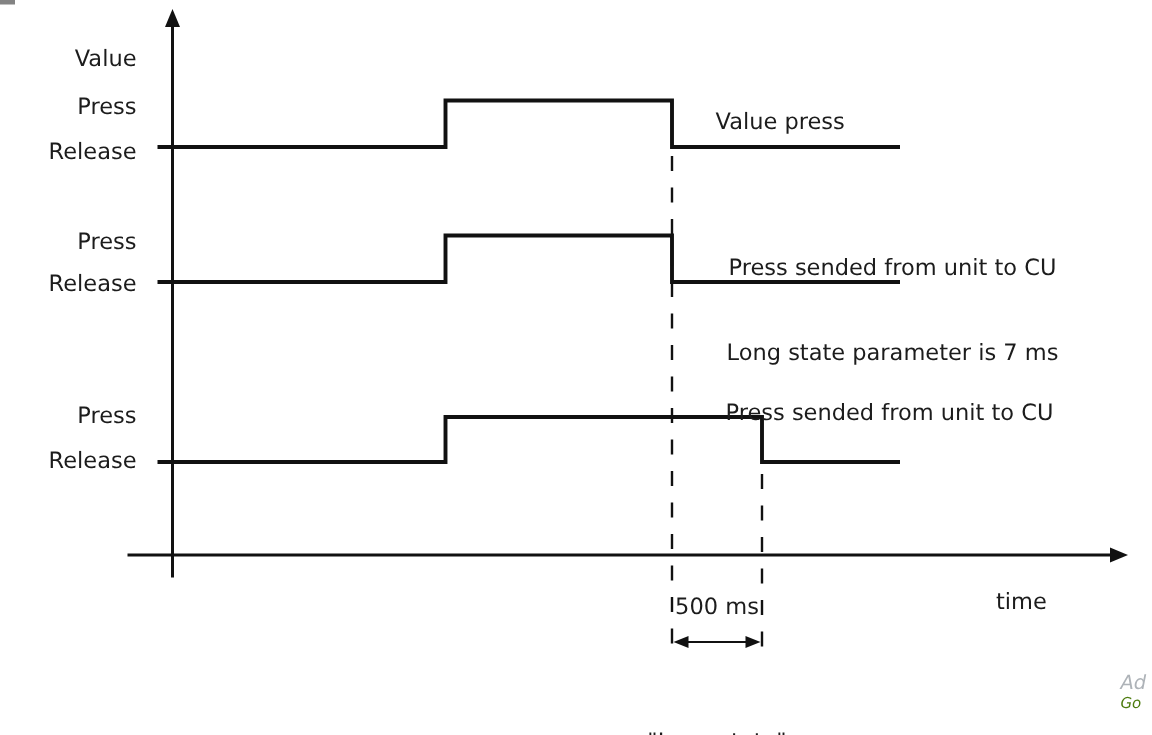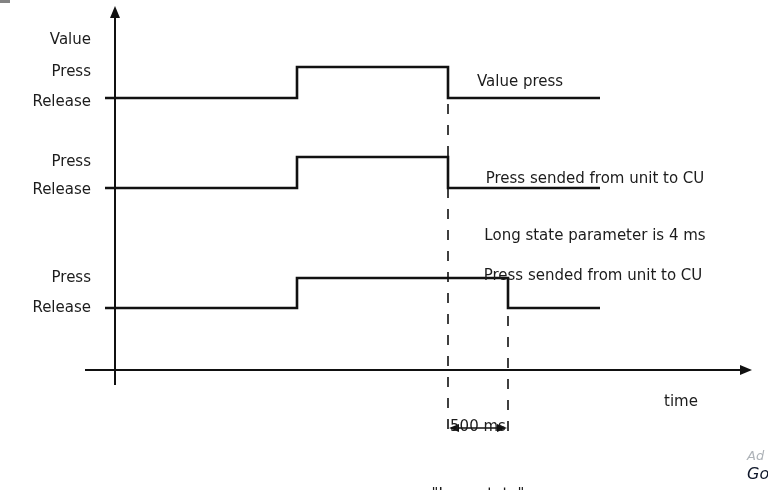--- a/index.html
+++ b/index.html
@@ -14,26 +14,26 @@
   .p-r1press{top:63px;}
   .p-r1release{top:93px;}
   .p-r2press{top:153px;}
   .p-r2release{top:181px;}
   .p-r3press{top:269px;}
   .p-r3release{top:299px;}
   .p-realpress{left:477px;top:73px;}
   .anno{line-height:19px;text-align:center;}
   .p-anno1{left:483px;top:131px;width:224px;}
   .p-anno2{left:472px;top:228px;width:242px;}
-  .p-500ms{left:448px;top:418px;width:60px;text-align:center;}
+  .p-500ms{left:448px;top:396px;width:60px;text-align:center;}
   .p-caption{left:408px;top:447px;width:140px;line-height:19px;text-align:center;}
   .p-time{left:664px;top:393px;}
   .wm{position:absolute;left:747px;white-space:pre;font-style:italic;}
   .wm1{top:448px;font-size:13px;color:#aeb3b8;}
-  .wm2{top:464px;font-size:16px;color:#0f172a;}
+  .wm2{top:464px;font-size:10px;color:#4d7c0f;}
   .corner-artifact{position:absolute;left:0;top:0;width:10px;height:3px;background:#5a5a5a;opacity:.75;}
 </style>
 </head>
 <body>
 
 <div class="stage">
 
   <svg id="diagram-svg" width="768" height="490" viewBox="0 0 768 490">
       <line x1="115" y1="385" x2="115" y2="14" stroke="#111111" stroke-width="2"></line>
       <polygon points="115,6 110,18 120,18" fill="#111111"></polygon>
@@ -56,21 +56,21 @@
   <div class="lbl axis-lbl p-r1release">Release</div>
   <div class="lbl axis-lbl p-r2press">Press</div>
   <div class="lbl axis-lbl p-r2release">Release</div>
   <div class="lbl axis-lbl p-r3press">Press</div>
   <div class="lbl axis-lbl p-r3release">Release</div>
 
   <div class="lbl p-realpress">Value press</div>
 
   <div class="lbl anno p-anno1">
     <div>Press sended from unit to CU</div>
-    <div>Long state parameter is 4 ms</div>
+    <div>Long state parameter is 7 ms</div>
   </div>
 
   <div class="lbl anno p-anno2">
     <div>Press sended from unit to CU</div>
   </div>
 
   <div class="lbl p-500ms">500 ms</div>
 
   <div class="lbl p-caption">
     <div>"Long state"</div>

